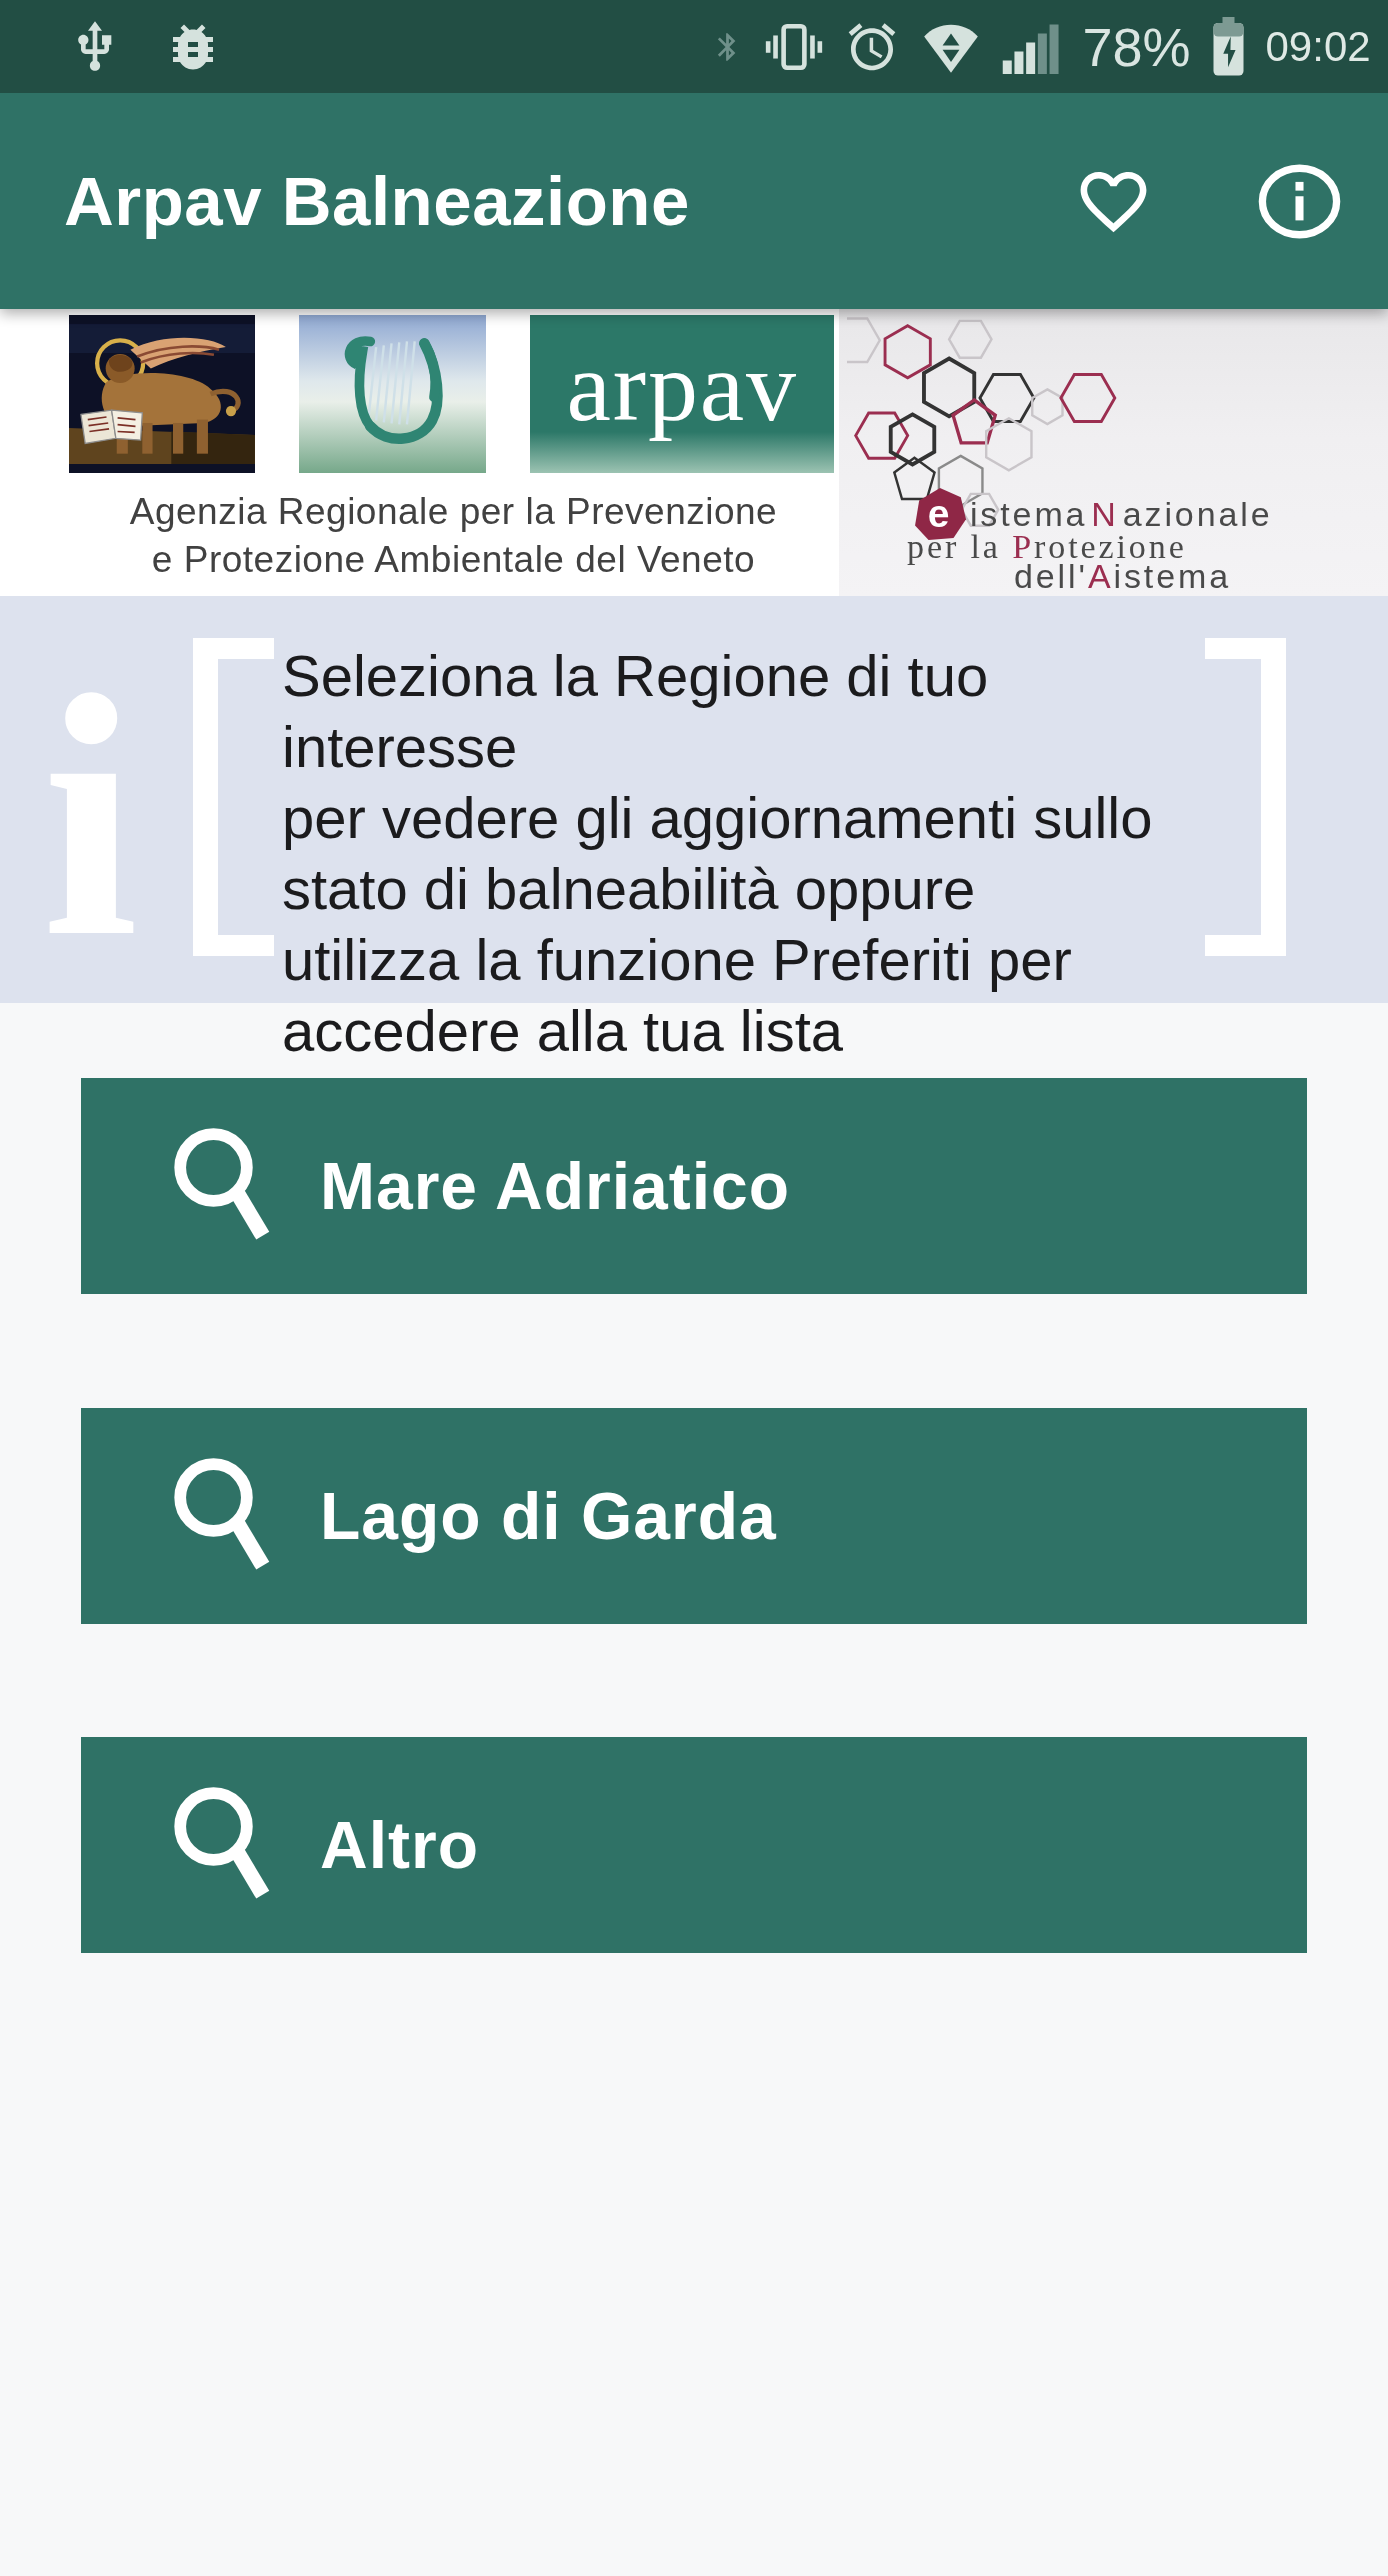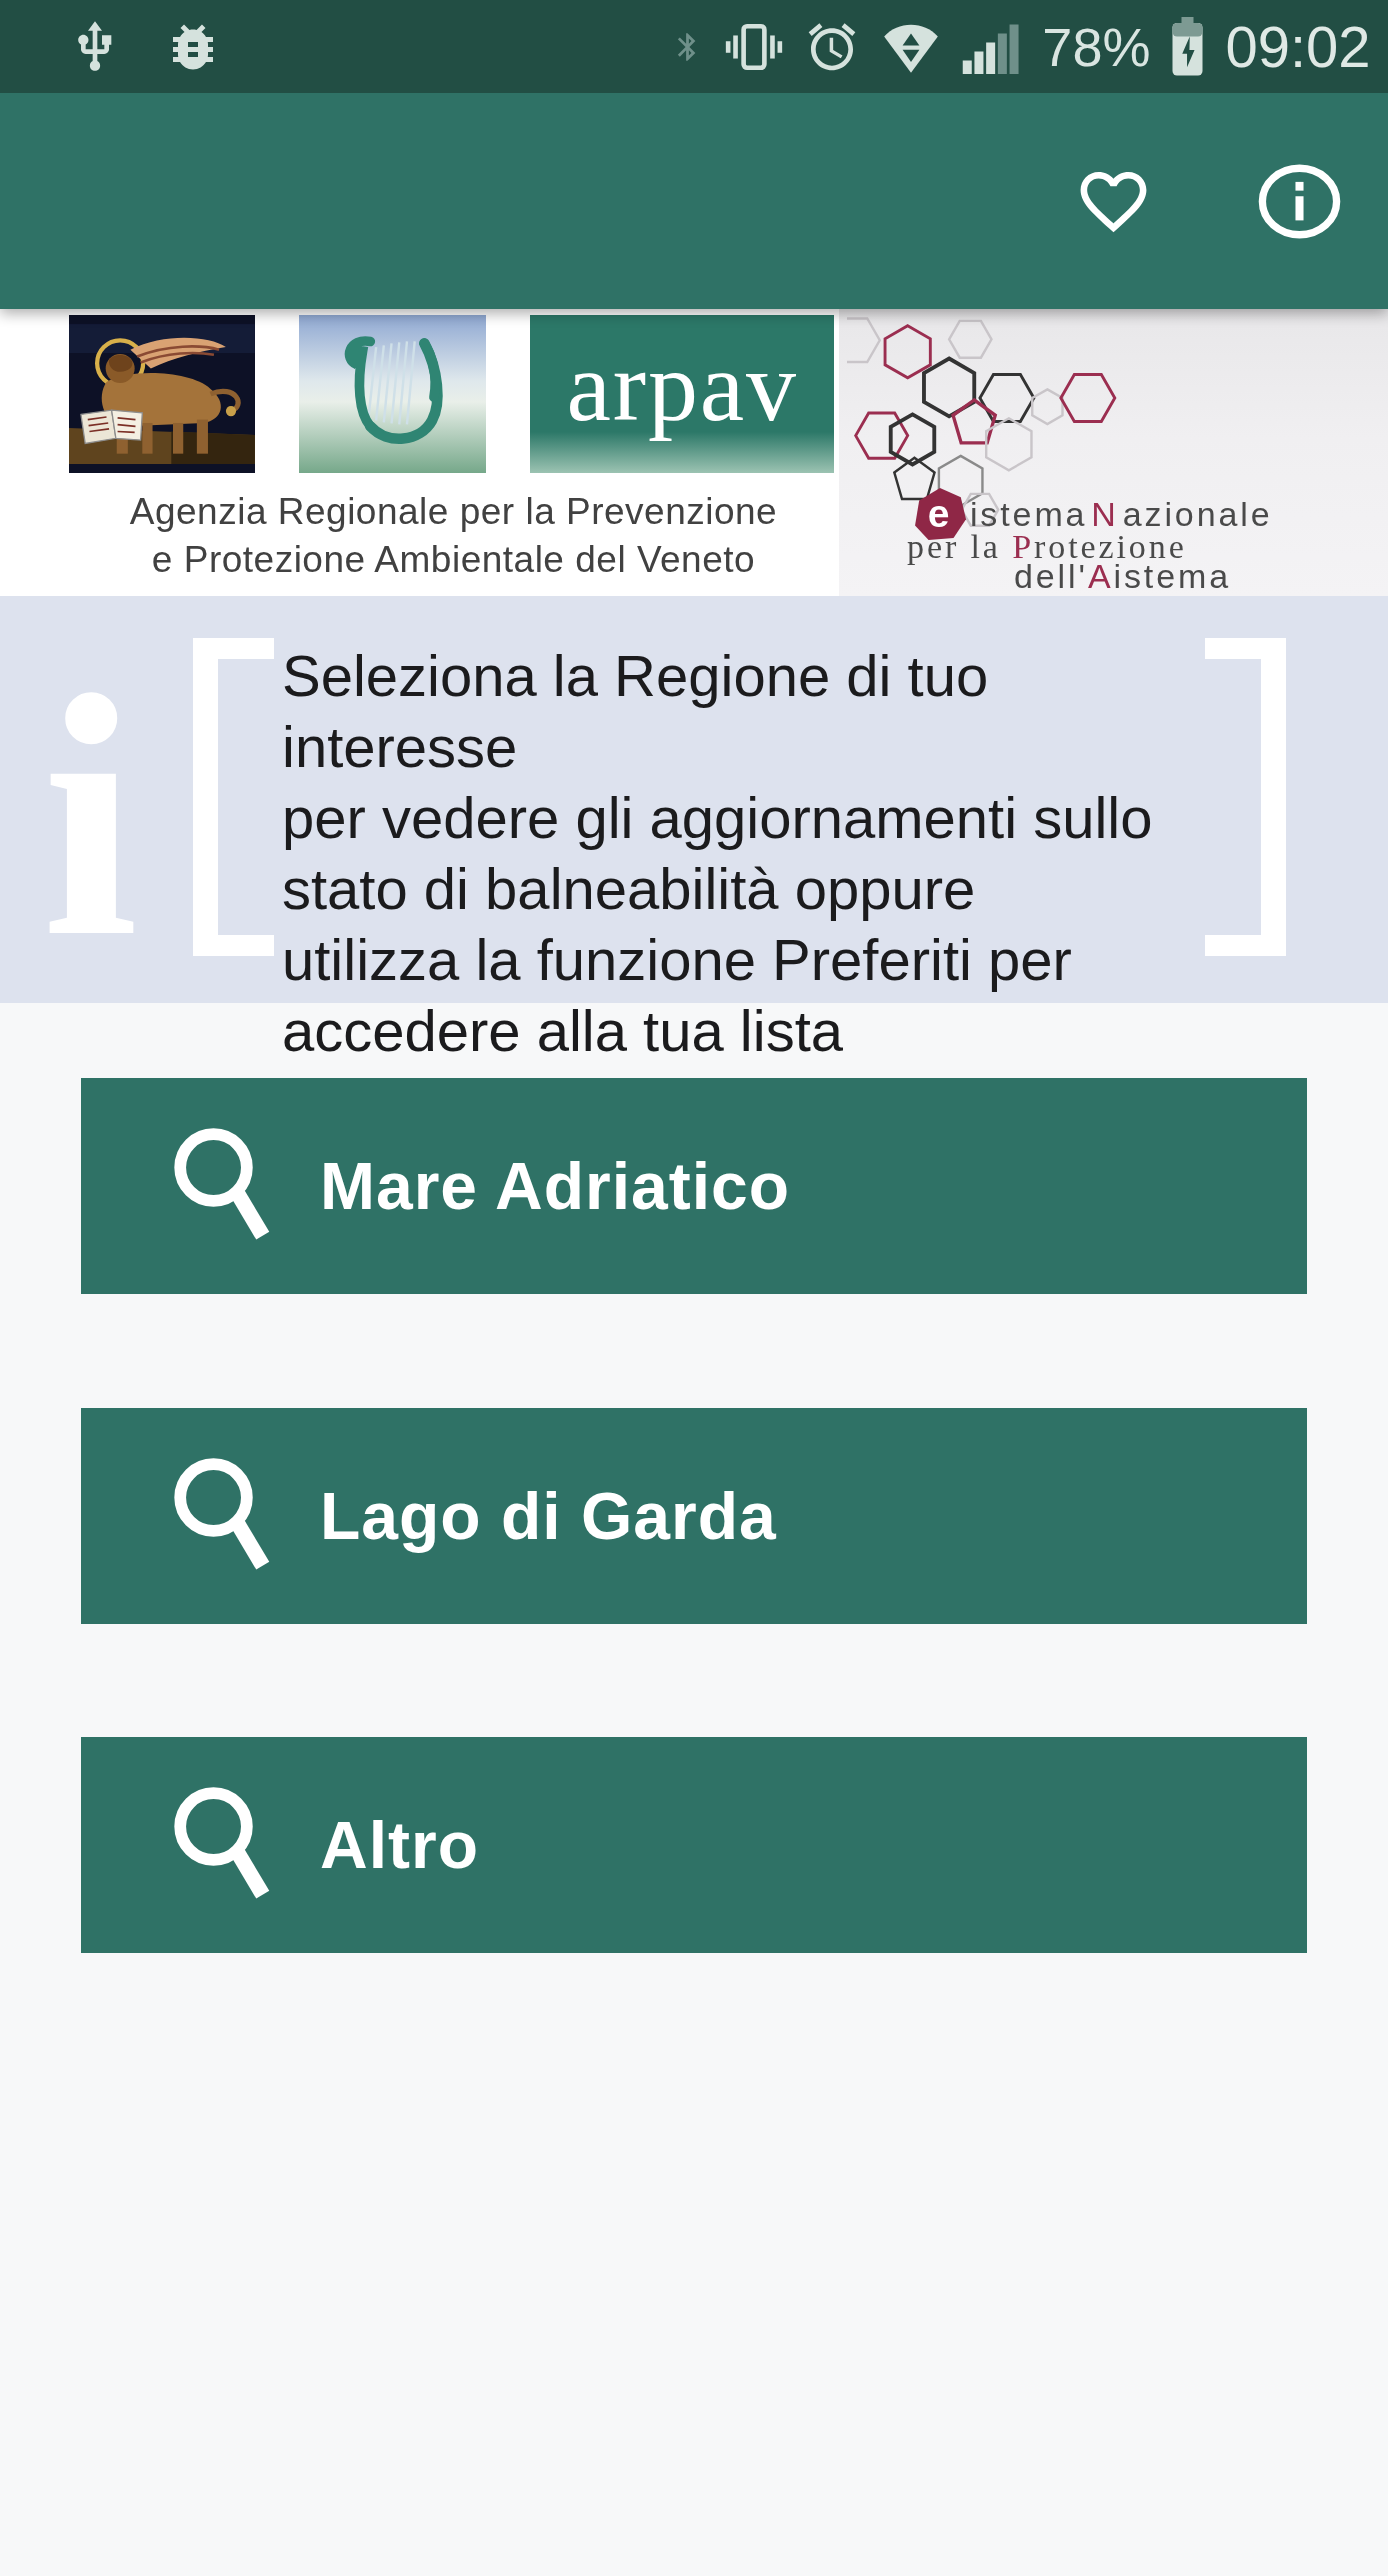--- a/index.html
+++ b/index.html
@@ -9,21 +9,21 @@
     -webkit-font-smoothing:antialiased;
   }
   
   .status-bar{
     position:absolute;left:0;top:0;width:1388px;height:93px;background:#224e44;
     display:flex;align-items:center;justify-content:space-between;z-index:30;
   }
   .sb-left{display:flex;align-items:center;gap:40px;padding-left:67px;}
   .sb-right{display:flex;align-items:center;gap:20px;padding-right:17.4px;}
   .sb-text{color:#d9e5e1;font-size:54px;letter-spacing:0;}
-  .sb-time{color:#dfe9e5;font-size:58px;}
+  .sb-time{color:#dfe9e5;font-size:42px;}
   .sb-icon{display:block;}
   
   .app-bar{
     position:absolute;left:0;top:93px;width:1388px;height:216px;background:#2f7266;
     box-shadow:0 4.8px 13.5px rgba(0,0,0,.33);z-index:20;
   }
   .app-title{
     position:absolute;left:64px;top:0;height:216px;display:flex;align-items:center;
     color:#ffffff;font-size:69px;font-weight:bold;letter-spacing:0.5px;
   }
@@ -119,20 +119,21 @@
           <rect x="7" y="0" width="8" height="5" fill="#7d9a93"></rect>
           <rect x="1" y="4" width="20" height="35" rx="3" fill="#d5e2dd"></rect>
           <rect x="1" y="4" width="20" height="9" rx="3" fill="#7d9a93"></rect>
           <path fill="#224e44" d="M12.5 13 L7.5 24.5 h3.2 v9 l5-11.5 h-3.4 z"></path>
         </svg>
       <span class="sb-time">09:02</span>
     </div>
   </div>
 
   <div class="app-bar">
+    <div class="app-title">Arpav Balneazione</div>
     <div class="bar-action heart">
       <svg width="79" height="79" viewBox="0 0 24 24">
           <path fill="#ffffff" d="M16.5 3c-1.74 0-3.41.81-4.5 2.09C10.91 3.81 9.24 3 7.5 3 4.42 3 2 5.42 2 8.5c0 3.78 3.4 6.86 8.55 11.54L12 21.35l1.45-1.32C18.6 15.36 22 12.28 22 8.5 22 5.42 19.58 3 16.5 3zm-4.4 15.55l-.1.1-.1-.1C7.14 14.24 4 11.39 4 8.5 4 6.5 5.5 5 7.5 5c1.54 0 3.04.99 3.57 2.36h1.87C13.46 5.99 14.96 5 16.5 5c2 0 3.5 1.5 3.5 3.5 0 2.89-3.14 5.74-7.9 10.05z"></path>
         </svg>
     </div>
     <div class="bar-action infoi">
       <svg width="85" height="77" viewBox="0 0 24 22">
           <ellipse cx="12" cy="11" rx="10.6" ry="9.5" fill="none" stroke="#ffffff" stroke-width="2.1"></ellipse>
           <rect x="10.85" y="5.4" width="2.3" height="2.5" fill="#ffffff"></rect>
           <rect x="10.85" y="9.5" width="2.3" height="6.9" fill="#ffffff"></rect>

